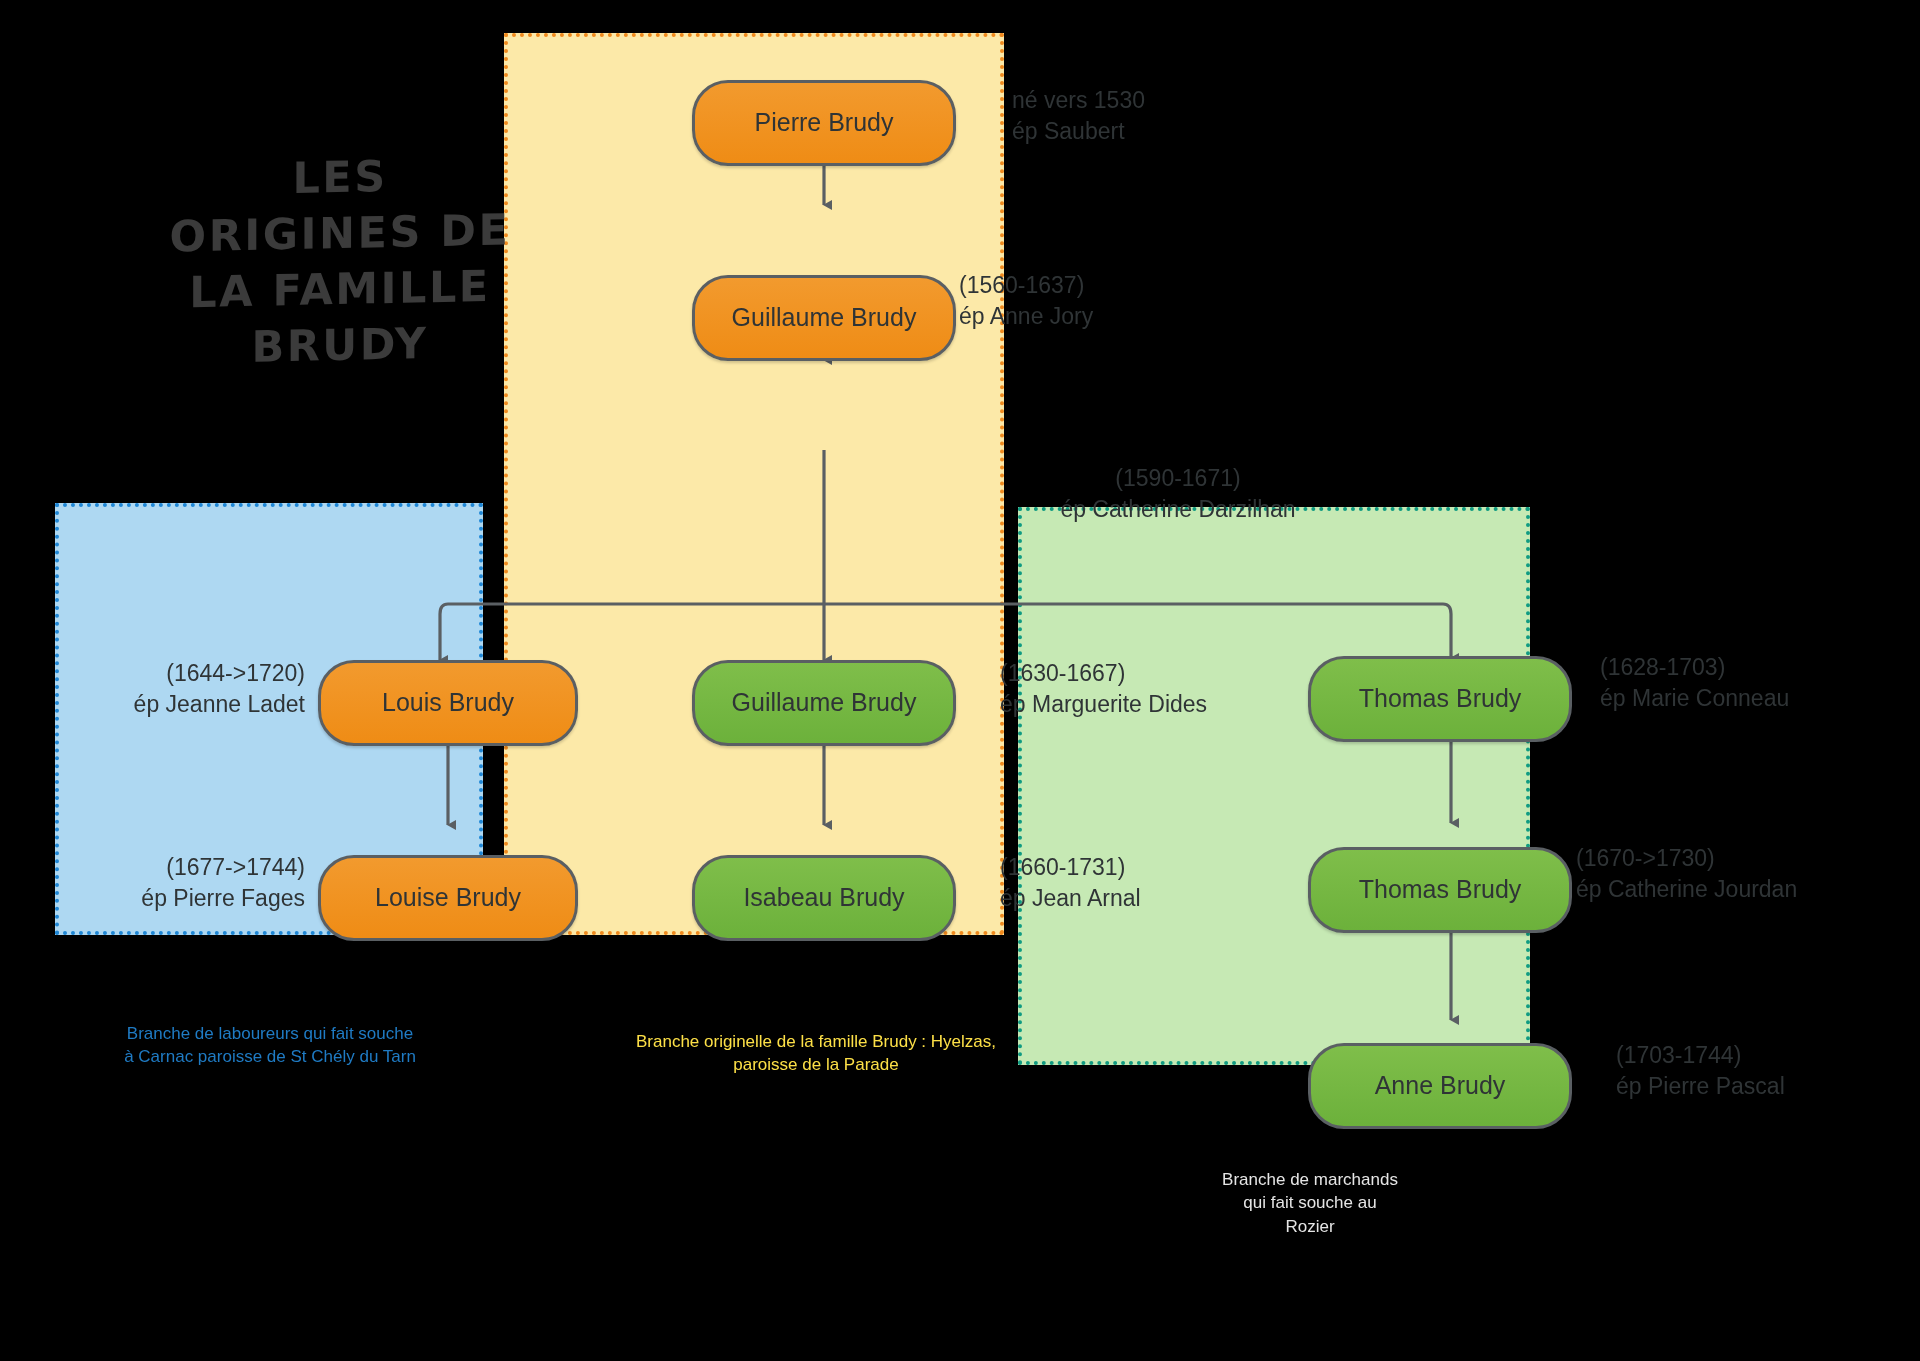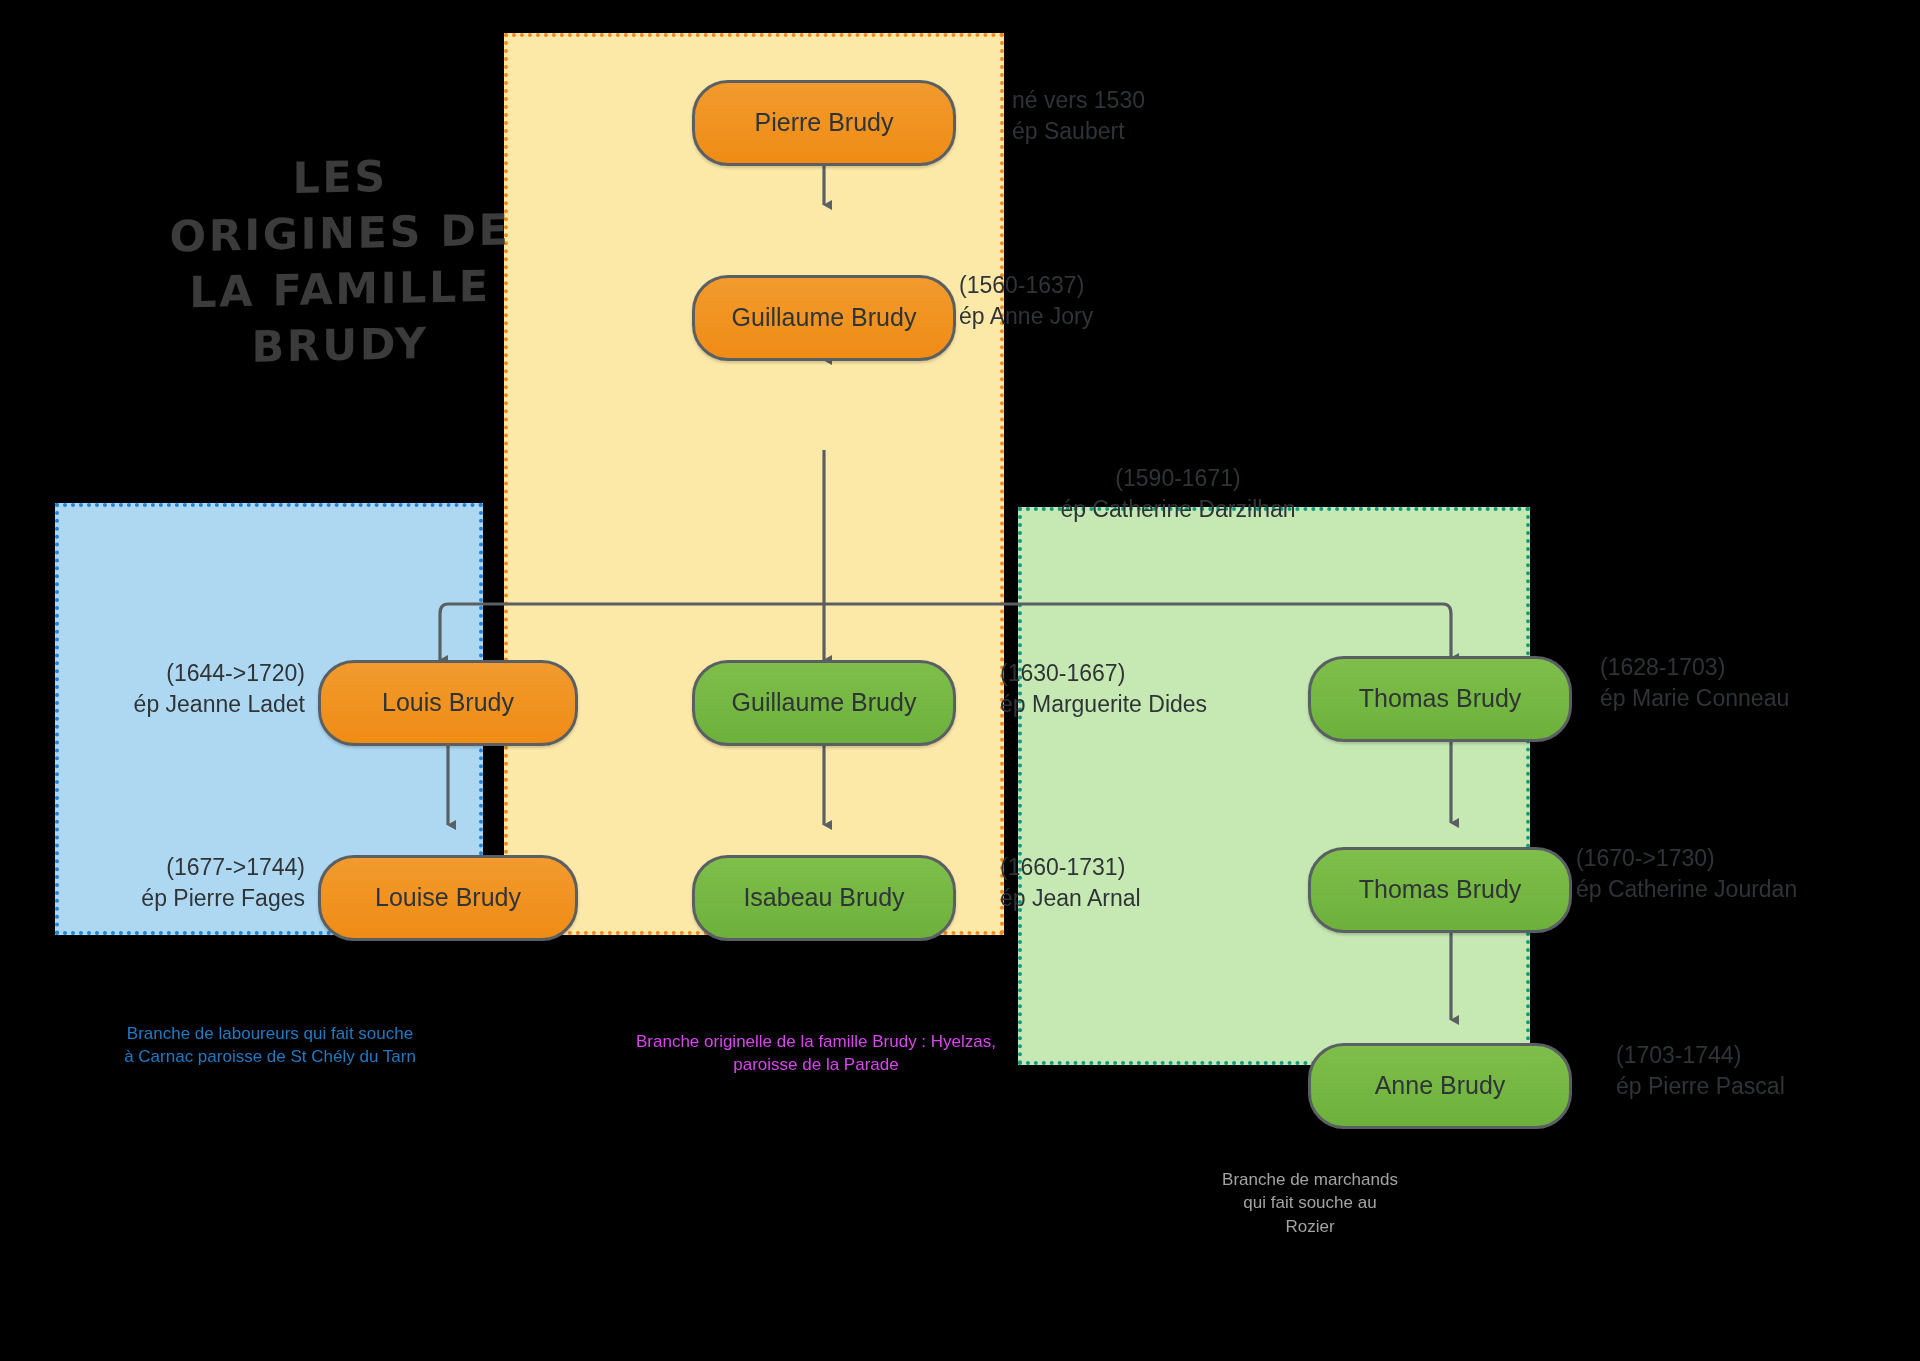--- a/index.html
+++ b/index.html
@@ -58,22 +58,22 @@
   }
   .anno.left-al{text-align:left;}
   .anno.right-al{text-align:right;}
 
   
   .caption{
     position:absolute;font-size:17px;line-height:1.38;
     text-align:center;white-space:pre-line;
   }
   #caption-left  {color:#1f7bc4;}
-  #caption-center{color:#d946ef;}
-  #caption-right {color:#a3a3a3;}
+  #caption-center{color:#fde047;}
+  #caption-right {color:#e5e5e5;}
 </style>
 </head>
 <body>
 
 <div class="canvas">
 
   <div class="panel" id="panel-center"></div>
   <div class="panel" id="panel-left"></div>
   <div class="panel" id="panel-right"></div>
 

